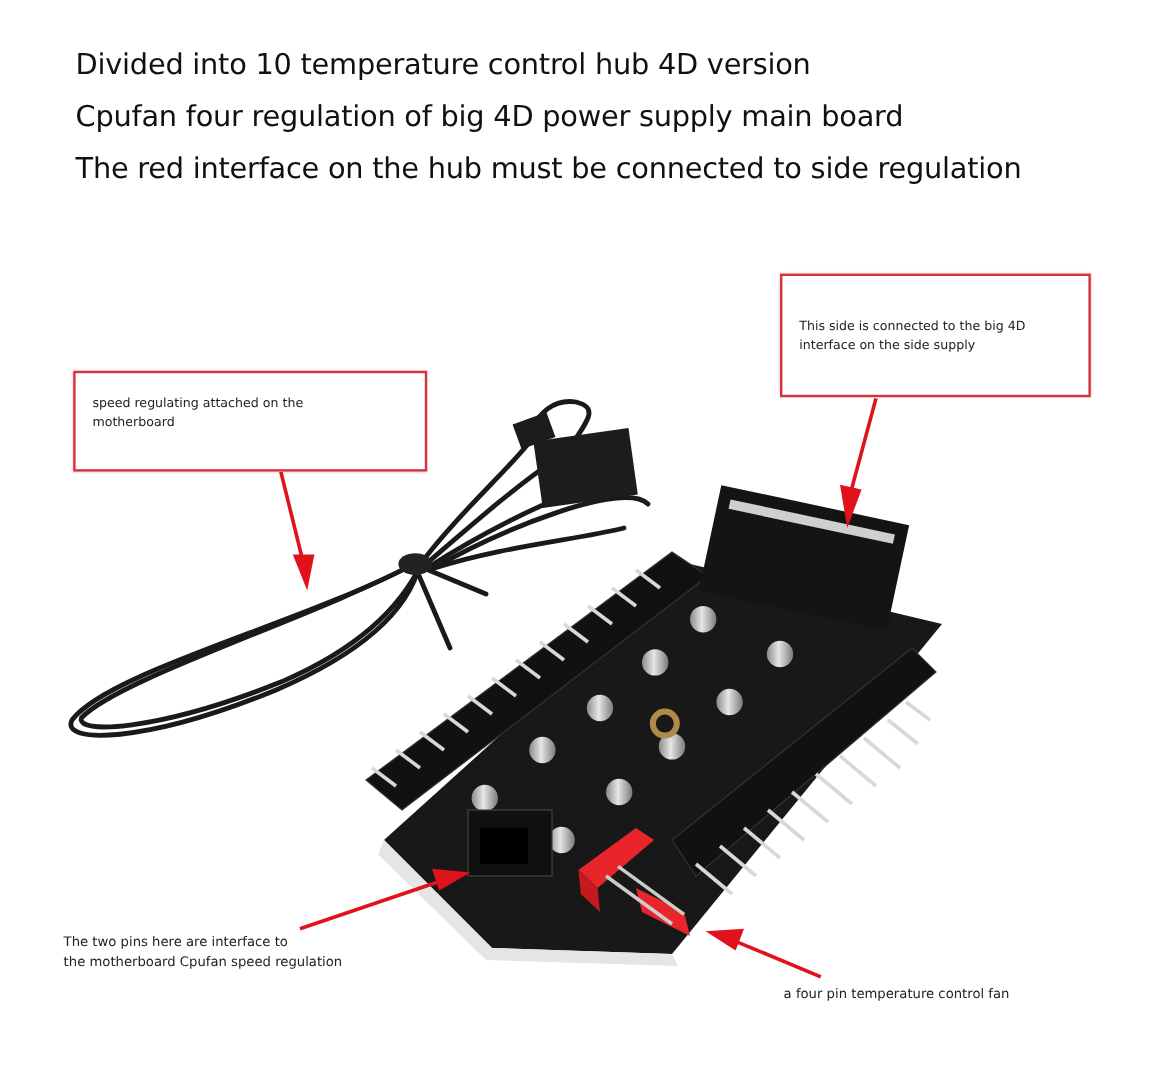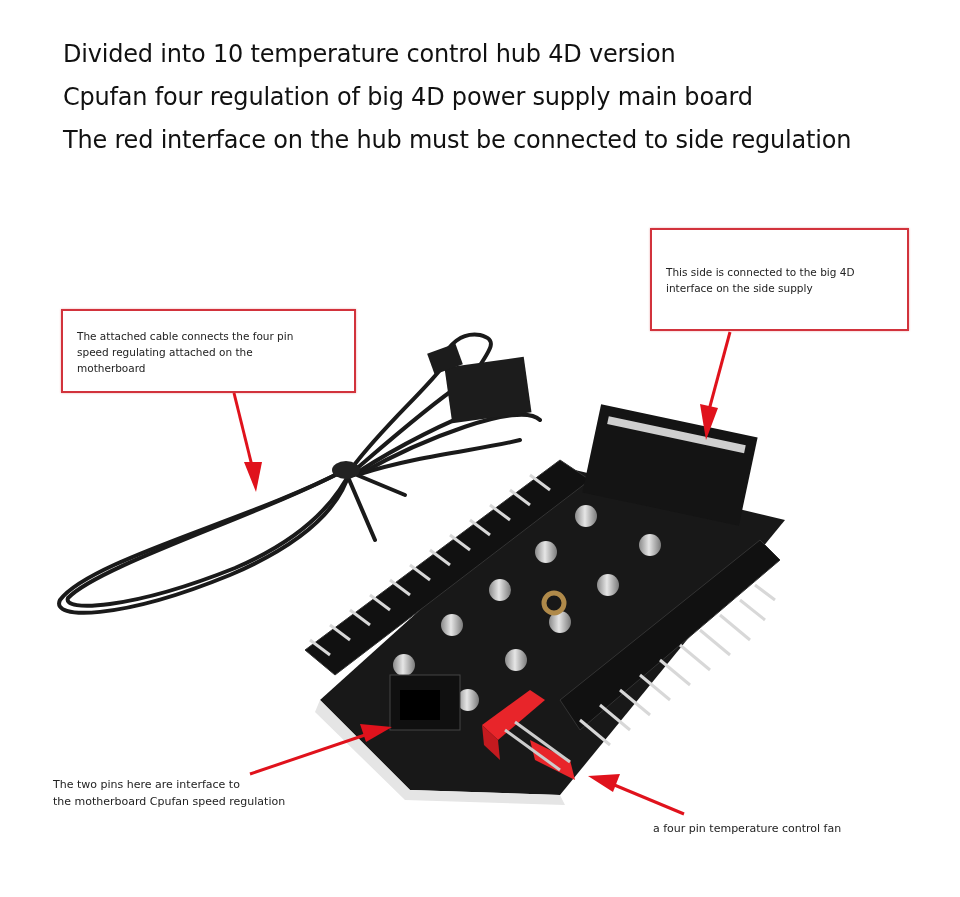--- a/index.html
+++ b/index.html
@@ -122,21 +122,20 @@
 
 <div class="callout-box" style="left:606px; top:228px; width:259px; height:103px;margin-left:44px;">
   <div class="callout-text" style="left:14px; top:34px;">
     <div>This side is connected to the big 4D</div>
     <div>interface on the side supply</div>
   </div>
 </div>
 
 <div class="callout-box" style="left:61px; top:309px; width:295px; height:84px;">
   <div class="callout-text" style="left:14px; top:17px;">
-    <div>The attached cable connects the four pin</div>
     <div>speed regulating attached on the</div>
     <div>motherboard</div>
   </div>
 </div>
 
 <div class="free-text" style="left:53px; top:776px;">
   <div>The two pins here are interface to</div>
   <div>the motherboard Cpufan speed regulation</div>
 </div>
 

